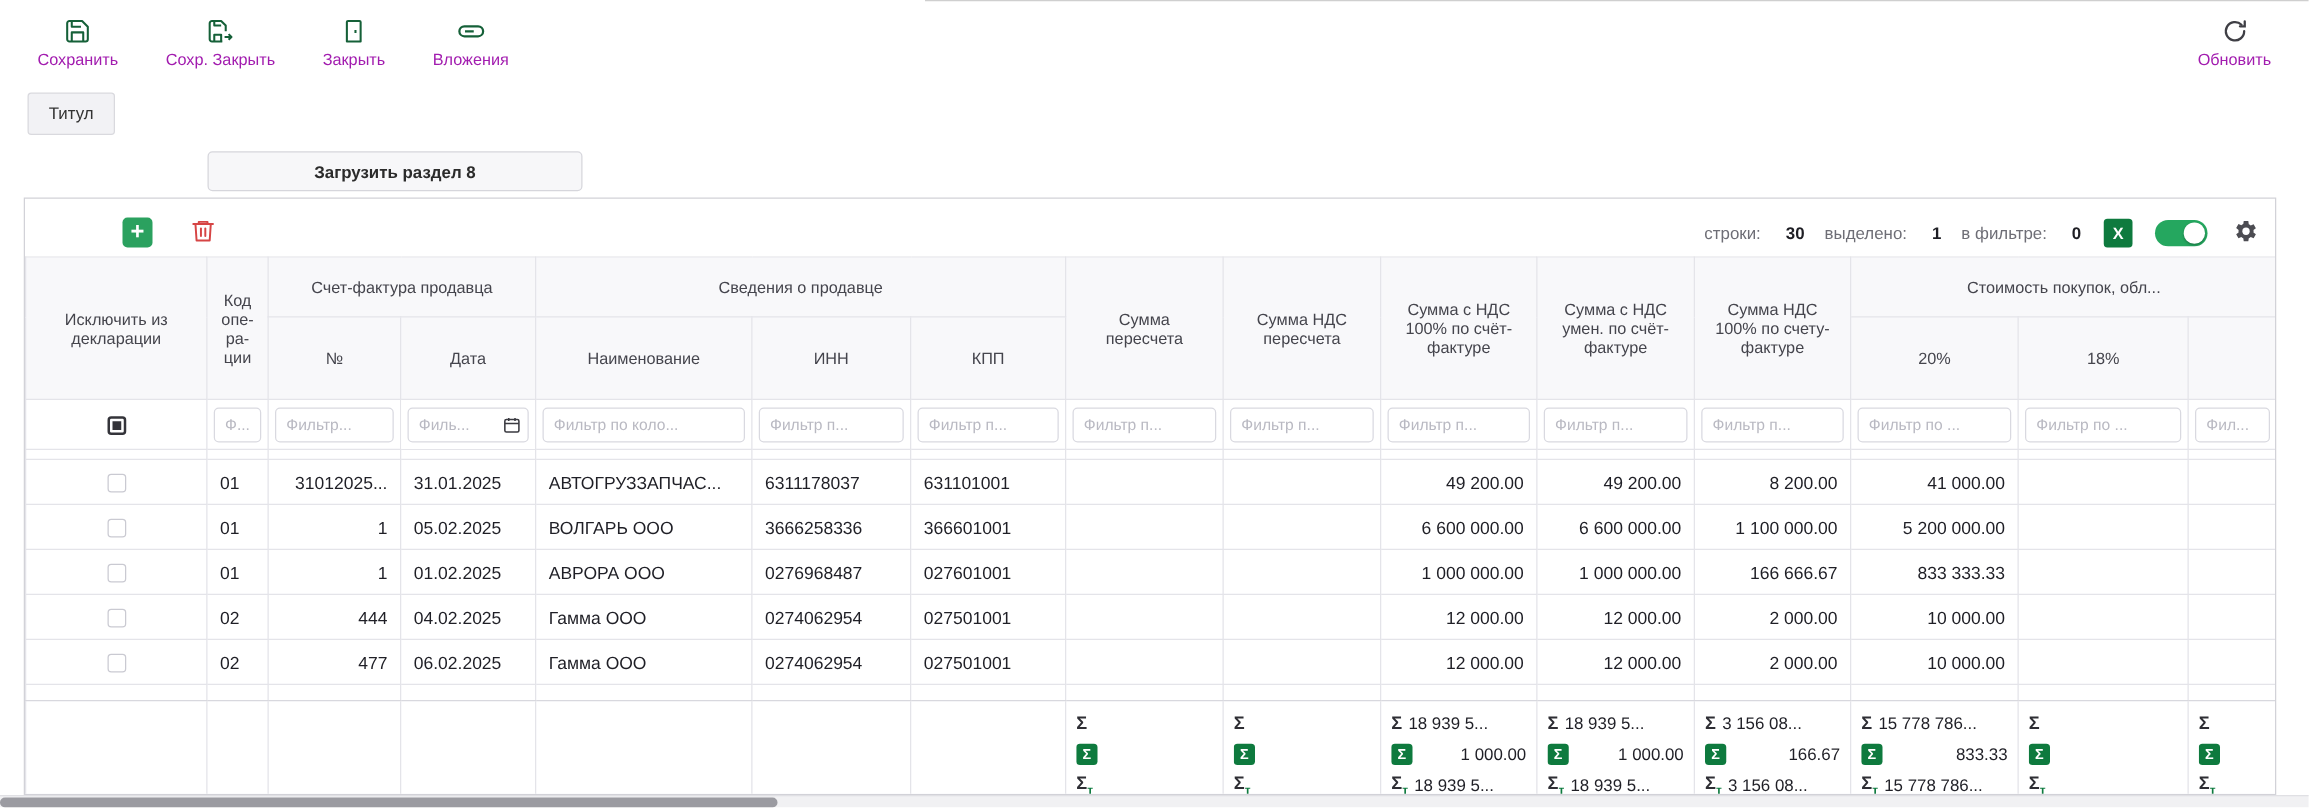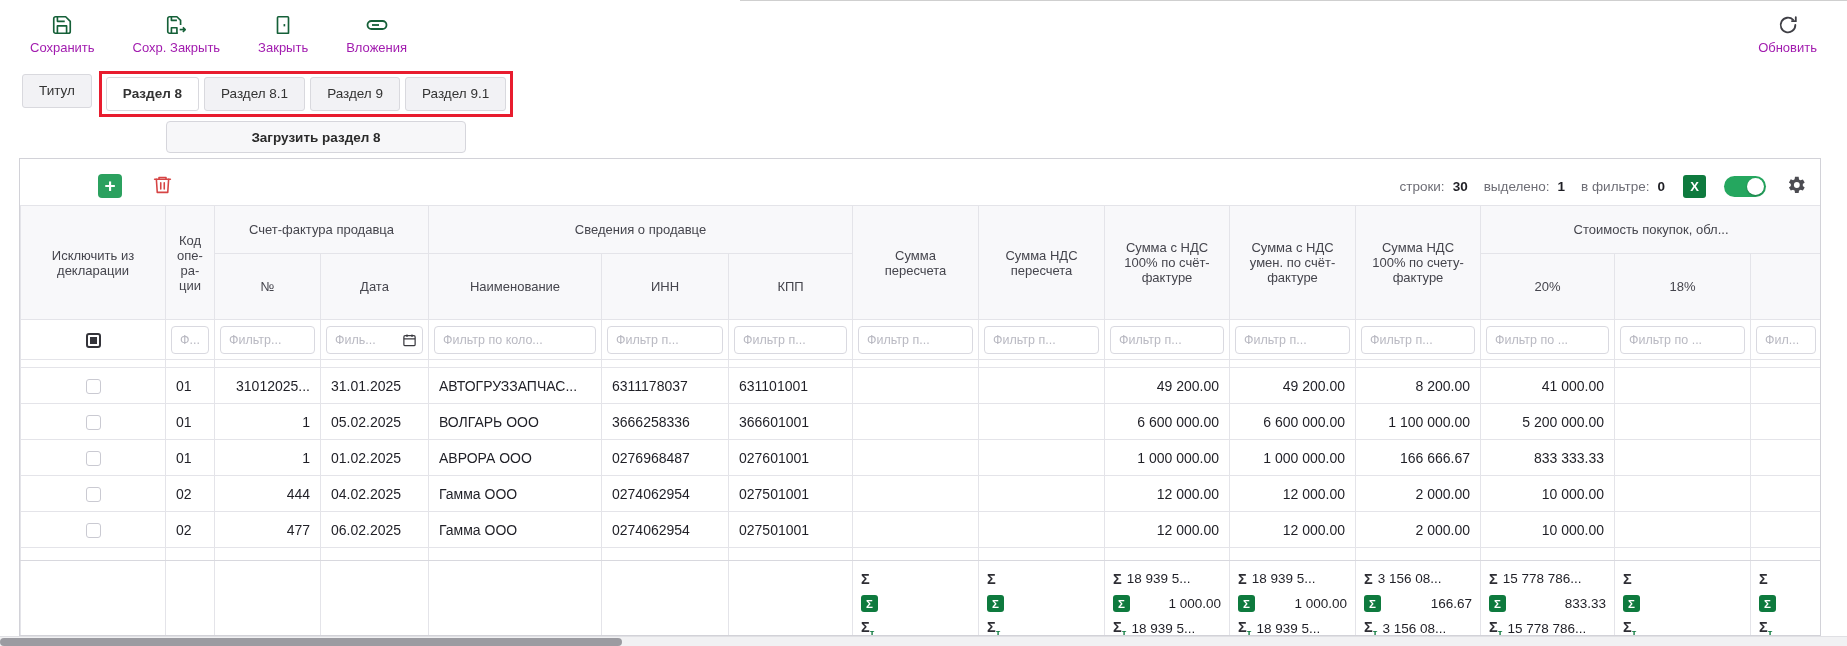--- a/index.html
+++ b/index.html
@@ -38,21 +38,21 @@
            border: 1px solid #d2d2d8; background: #fff; overflow: hidden; }
 
   .grid-toolbar { height: 46px; display: flex; align-items: center; padding: 8px 12px 0 78px; }
   .gt-left { display: flex; align-items: center; gap: 28px; }
   .add-btn { width: 24px; height: 24px; background: #2ba15f; border: none; border-radius: 4px; color: #fff;
              font-size: 19px; font-weight: bold; line-height: 22px; cursor: pointer; font-family: inherit; }
   .trash-btn { background: none; border: none; cursor: pointer; width: 24px; height: 24px; padding: 0; color: #d64545; }
   .gt-right { margin-left: auto; display: flex; align-items: center; gap: 18px; }
   .stats { display: flex; align-items: center; gap: 16px; font-size: 13.5px; }
   .stat .s-label { color: #6e6e76; }
-  .stat .s-value { color: #1e1e24; font-weight: bold; margin-left: 8px; }
+  .stat .s-value { color: #1e1e24; font-weight: bold; margin-left: 20px; }
   .excel-btn { width: 23px; height: 23px; background: #0e7a3e; border: none; border-radius: 3px; color: #fff;
                font-weight: bold; font-size: 13px; cursor: pointer; font-family: inherit; }
   .toggle { width: 42px; height: 21px; border-radius: 11px; background: #25a75f; position: relative; cursor: pointer; }
   .toggle .knob { position: absolute; top: 2px; right: 2px; width: 17px; height: 17px; border-radius: 50%;
                   background: #fff; box-shadow: 0 1px 2px rgba(0,0,0,.3); }
   .gear-btn { background: none; border: none; cursor: pointer; width: 24px; height: 24px; padding: 0; color: #4c4c52; }
 
   
   .table-wrap { overflow: hidden; }
   table { border-collapse: collapse; table-layout: fixed; width: 1801px; }
@@ -148,26 +148,20 @@
         <path d="M20 12a8 8 0 1 1-2.34-5.66"></path>
         <path d="M20.5 3.5v4.2h-4.2"></path>
       </svg>
     </span>
     <span class="tb-label">Обновить</span>
   </button>
 </div>
 
 <div class="tabs-row">
   <div class="tab">Титул</div>
-  <div class="tab-highlight">
-    <div class="tab active">Раздел 8</div>
-    <div class="tab">Раздел 8.1</div>
-    <div class="tab">Раздел 9</div>
-    <div class="tab">Раздел 9.1</div>
-  </div>
 </div>
 
 <div class="load-row">
   <button class="load-btn">Загрузить раздел 8</button>
 </div>
 
 <div class="panel">
   <div class="grid-toolbar">
     <div class="gt-left">
       <button class="add-btn">+</button>

